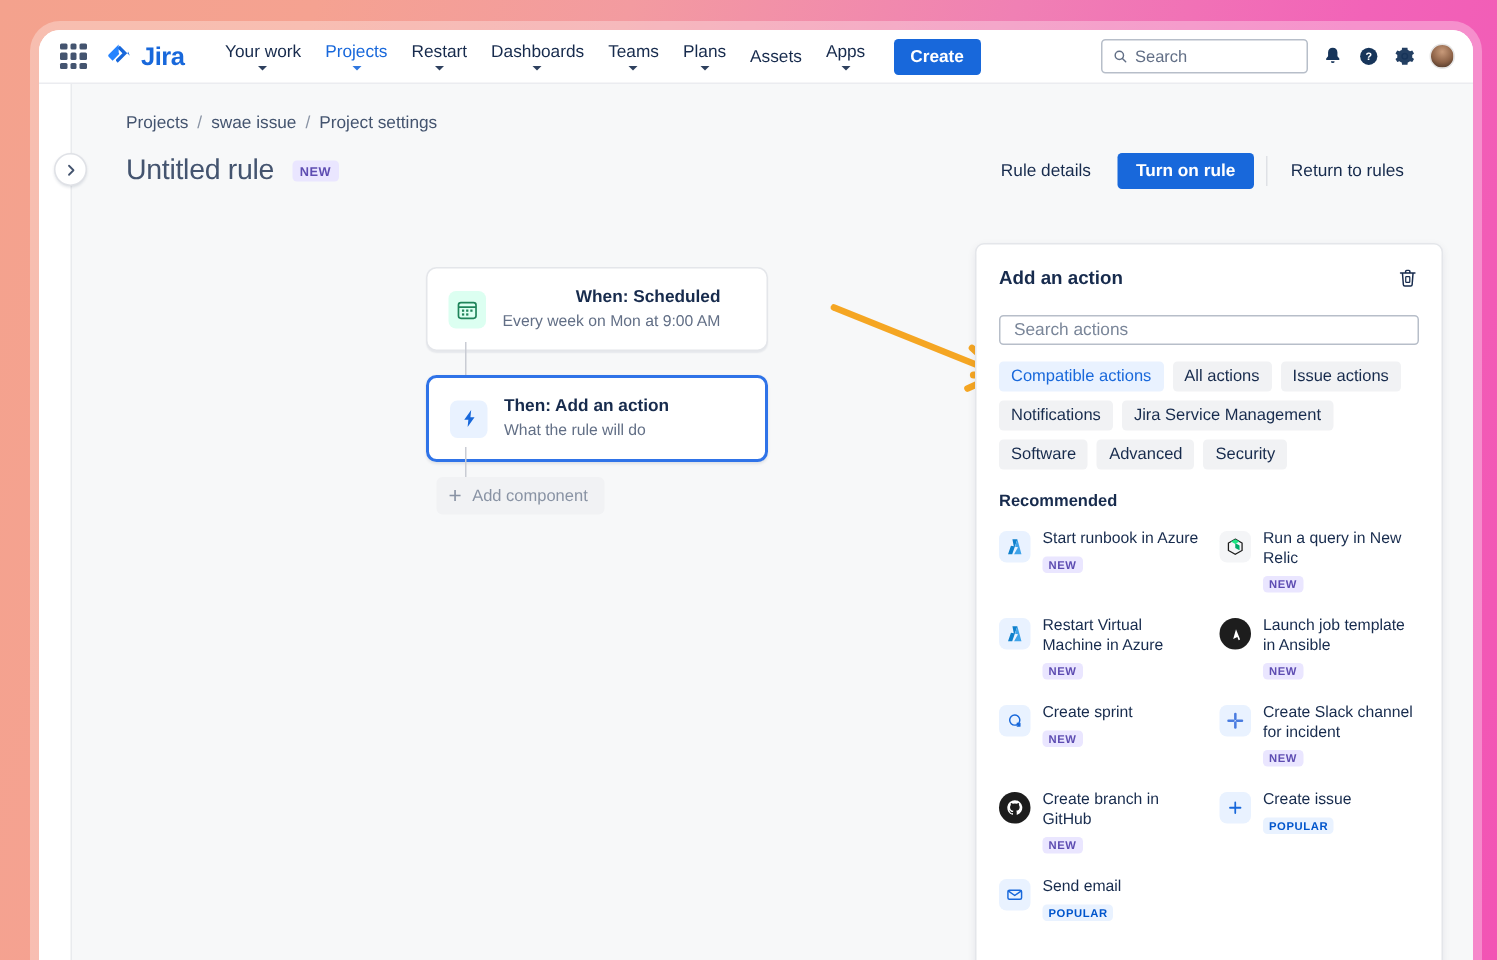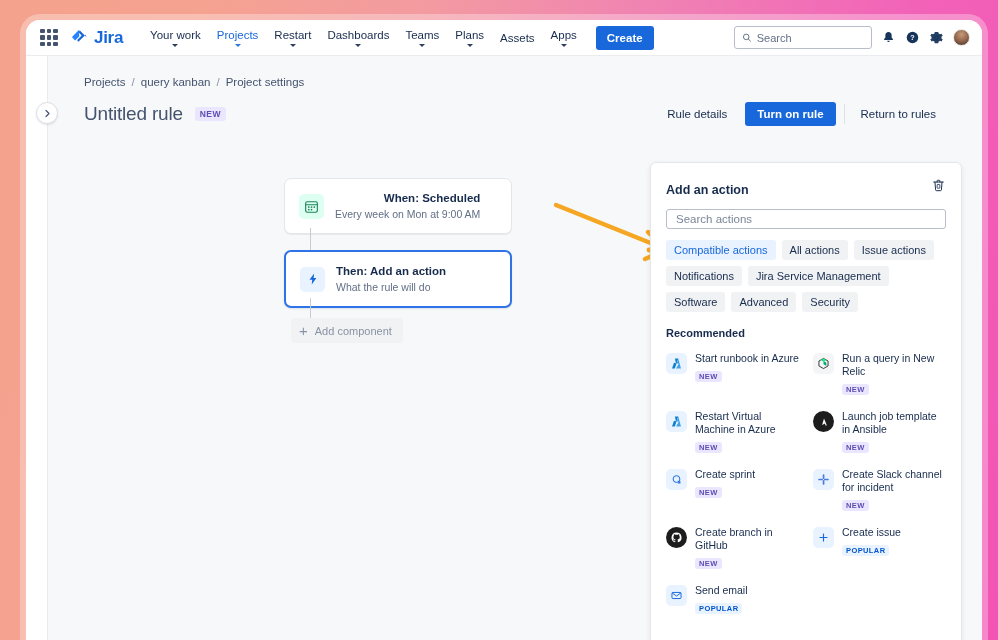--- a/index.html
+++ b/index.html
@@ -169,21 +169,21 @@
 
   
   #panel {
     position: absolute; left: 624px; top: 142px;
     width: 312px; height: 500px;
     background: #fff; border: 1px solid #e4e6ea; border-radius: 6px 6px 0 0;
     box-shadow: 0 2px 6px rgba(9,30,66,.08);
     overflow: hidden;
   }
   .panel-head {
-    display: flex; align-items: flex-end; padding: 15px 15px 0 15px; gap: 16px;
+    display: flex; align-items: flex-start; padding: 15px 15px 0 15px; gap: 16px;
   }
   .panel-title { font-size: 12.5px; font-weight: 700; color: #172b4d; }
   .trash { margin-left: auto; cursor: pointer; }
 
   .panel-search {
     margin: 12px 15px 0 15px; height: 20px; border: 1px solid #b7bec9;
     border-radius: 3px; display: flex; align-items: center; padding: 0 9px;
   }
   .panel-search input {
     border: none; outline: none; width: 100%; font-size: 11.5px; color: #172b4d;
@@ -322,21 +322,21 @@
           <path d="M4 2l4 4-4 4" fill="none" stroke="#44546f" stroke-width="1.6" stroke-linecap="round" stroke-linejoin="round"></path>
         </svg>
       </div>
     </div>
 
     <div id="content">
 
       <div class="breadcrumb">
         <a>Projects</a>
         <span class="sep">/</span>
-        <a>query kanban</a>
+        <a>swae issue</a>
         <span class="sep">/</span>
         <a>Project settings</a>
       </div>
 
       <div class="titlerow">
         <span class="page-title">Untitled rule</span>
         <span class="new-chip">NEW</span>
         <div class="titlerow-actions">
           <button class="txt-btn">Rule details</button>
           <button class="primary-btn">Turn on rule</button>

